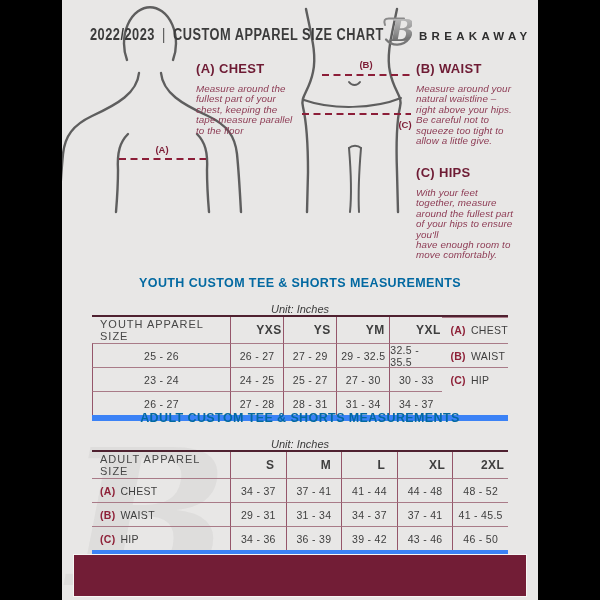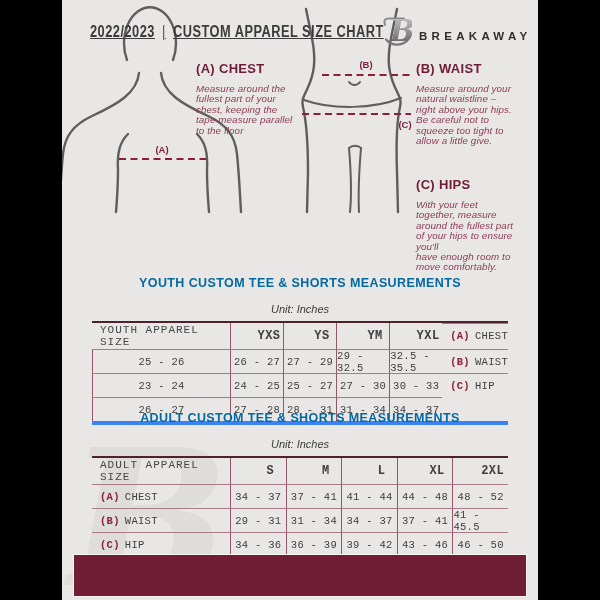--- a/index.html
+++ b/index.html
@@ -1,44 +1,44 @@
 <!DOCTYPE html>
 <html><head>
 <meta charset="utf-8">
 <style>
   html,body{margin:0;padding:0;background:#000;}
   .stage{position:relative;width:600px;height:600px;background:#000;overflow:hidden;
          font-family:"Liberation Sans",sans-serif;-webkit-font-smoothing:antialiased;}
   .content{position:absolute;left:62px;top:0;width:476px;height:600px;background:#e8e7e6;}
 
   
-  .hdr{position:absolute;left:28px;top:20px;height:24px;display:flex;align-items:center;
-       white-space:nowrap;color:#3b3b3b;z-index:4;text-decoration:underline;}
+  .hdr{position:absolute;left:28px;top:20px;height:24px;display:flex;align-items:flex-end;
+       white-space:nowrap;color:#3b3b3b;z-index:4;}
   .hdr-condensed{display:inline-block;transform:scaleX(.8);transform-origin:left center;
        font-weight:700;font-size:16px;letter-spacing:.6px;}
   .hdr-divider{font-weight:400;padding:0 9px;color:#4a4a4a;}
   .logo{position:absolute;left:320px;top:11px;display:flex;align-items:center;gap:7px;z-index:4;}
   .brand{font-size:11.5px;font-weight:700;letter-spacing:4.3px;color:#2e2e2e;margin-top:12px;}
 
   
   .guide{position:absolute;width:135px;z-index:3;}
   .guide-h{font-size:13px;font-weight:700;color:#6e1b34;letter-spacing:.3px;}
   .guide-h .k{margin-right:4px;}
   .guide-body{margin-top:8px;font-size:9.8px;line-height:10.4px;font-style:italic;
               color:#8d3b54;letter-spacing:.1px;}
 
   
   .figures{position:absolute;left:0;top:0;z-index:2;}
 
   
   .tbl{position:absolute;left:30px;width:416px;z-index:3;}
   .tbl-title{text-align:center;font-size:12.5px;font-weight:700;color:#0369a1;letter-spacing:.4px;}
   .tbl-unit{text-align:center;font-size:11px;font-style:italic;color:#3a3a3a;margin-top:13px;}
-  .grid{display:grid;grid-template-columns:138px repeat(5,1fr);margin-top:6px;
-        border-top:2px solid #4f2130;border-bottom:4px solid #3b82f6;font-family:Liberation Mono, monospace;}
+  .grid{display:grid;grid-template-columns:138px repeat(5,1fr);
+        border-top:2px solid #4f2130;border-bottom:6px solid #3b82f6;}
   .cell{display:flex;align-items:center;justify-content:center;color:#3e3e3e;}
   .cell.head{height:26px;padding-left:24px;}
   .cell.data{height:23px;border-top:1px solid #a97b88;font-size:10.5px;letter-spacing:.3px;}
   .cell:not(.first){border-left:1px solid #95566a;}
   .cell.lab{justify-content:flex-start;padding-left:8px;}
   .label-h{font-size:11px;letter-spacing:1px;color:#474747;}
   .col-h{font-size:12px;font-weight:700;letter-spacing:.5px;}
   .row-l{font-size:11.5px;letter-spacing:.6px;}
   .row-l .k{color:#8e2138;font-weight:700;margin-right:5px;}
 
@@ -119,21 +119,21 @@
       <div class="guide-body">
         <div>Measure around your</div>
         <div>natural waistline –</div>
         <div>right above your hips.</div>
         <div>Be careful not to</div>
         <div>squeeze too tight to</div>
         <div>allow a little give.</div>
       </div>
     </div>
 
-    <div class="guide" style="left:354px;top:177px;">
+    <div class="guide" style="left:354px;top:165px;">
       <div class="guide-h"><span class="k">(C)</span><span>HIPS</span></div>
       <div class="guide-body">
         <div>With your feet</div>
         <div>together, measure</div>
         <div>around the fullest part</div>
         <div>of your hips to ensure</div>
         <div>you'll</div>
         <div>have enough room to</div>
         <div>move comfortably.</div>
       </div>

